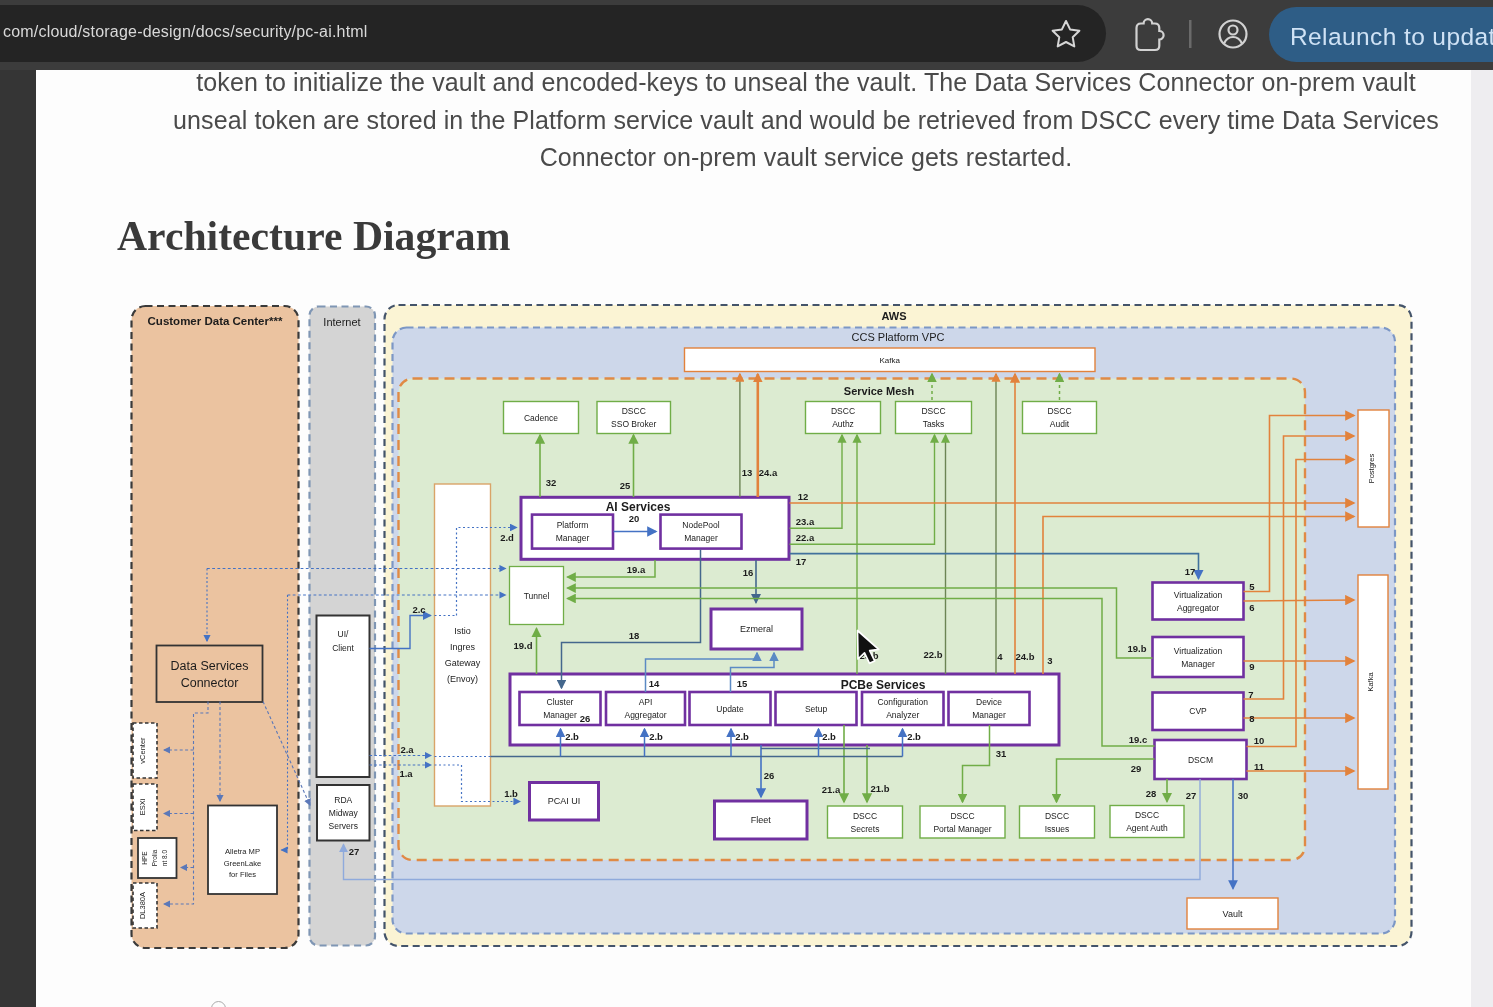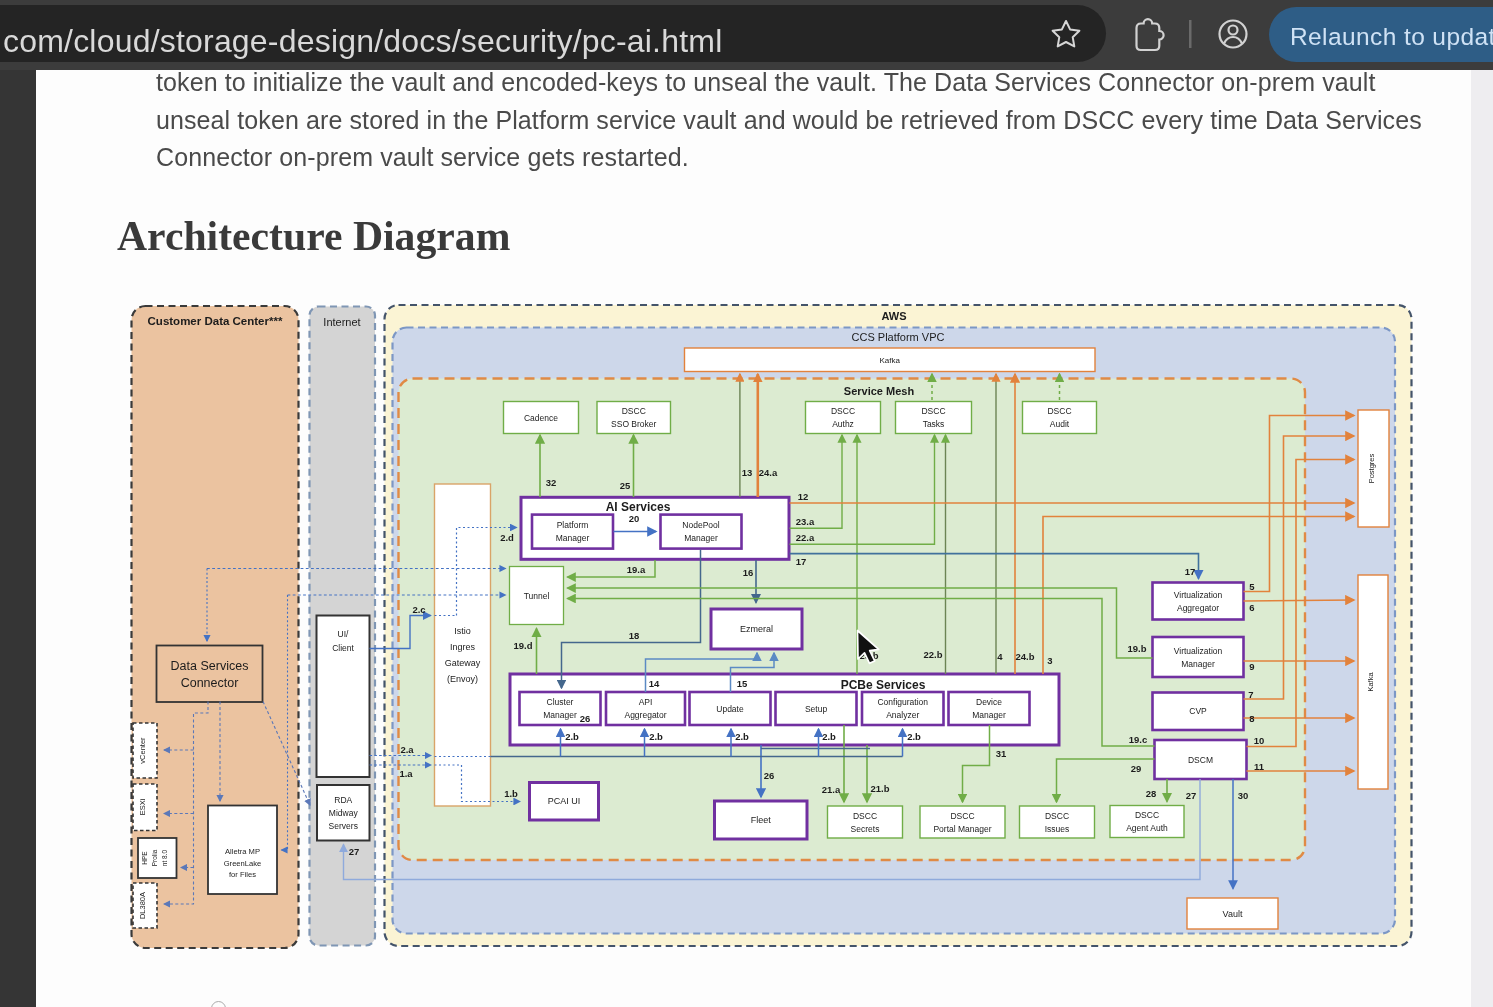--- a/index.html
+++ b/index.html
@@ -1,22 +1,22 @@
 <!DOCTYPE html>
 <html><head>
 <meta charset="utf-8">
 <style>
   html,body{margin:0;padding:0;width:1493px;height:1007px;overflow:hidden;background:#fdfdfd;font-family:"Liberation Sans",sans-serif;}
   #chrome{position:absolute;left:0;top:0;width:1493px;height:70px;background:#3c3c3c;}
   #addrbar{position:absolute;left:-40px;top:5px;width:1146px;height:57px;background:#242424;border-radius:29px;}
-  #url{position:absolute;left:43px;top:18px;font-size:32px;color:#d9d9d9;letter-spacing:0.2px;}
+  #url{position:absolute;left:43px;top:18px;font-size:16px;color:#d9d9d9;letter-spacing:0.2px;}
   #relaunch{position:absolute;left:1269px;top:7px;width:240px;height:55px;background:#2e5d86;border-radius:28px;color:#cfe2f5;font-size:24.5px;line-height:60px;padding-left:21px;letter-spacing:0.4px;}
   #leftstrip{position:absolute;left:0;top:70px;width:36px;height:937px;background:#353535;}
   #scrollbar{position:absolute;left:1471px;top:70px;width:22px;height:937px;background:#eeedf0;}
-  #para{position:absolute;left:156px;top:64px;width:1300px;font-size:25px;line-height:37.6px;color:#4a4a4a;letter-spacing:0.1px;}
+  #para{position:absolute;left:156px;top:64px;width:1300px;font-size:25px;line-height:37.6px;color:#4a4a4a;letter-spacing:0.1px;text-align:center;}
   #head{position:absolute;left:117px;top:211px;font-family:"Liberation Serif",serif;font-weight:bold;font-size:43px;color:#3a3a3a;transform:scaleX(0.97);transform-origin:0 0;}
   #anchor{position:absolute;left:211px;top:1001px;width:13px;height:13px;border:1.6px solid #ababab;border-radius:50%;background:#fdfdfd;}
   svg text{font-family:"Liberation Sans",sans-serif;fill:#1c1c1c;}
 </style>
 </head>
 <body>
 <div id="chrome">
   <div id="addrbar">
       <div id="url">com/cloud/storage-design/docs/security/pc-ai.html</div>
     </div>

